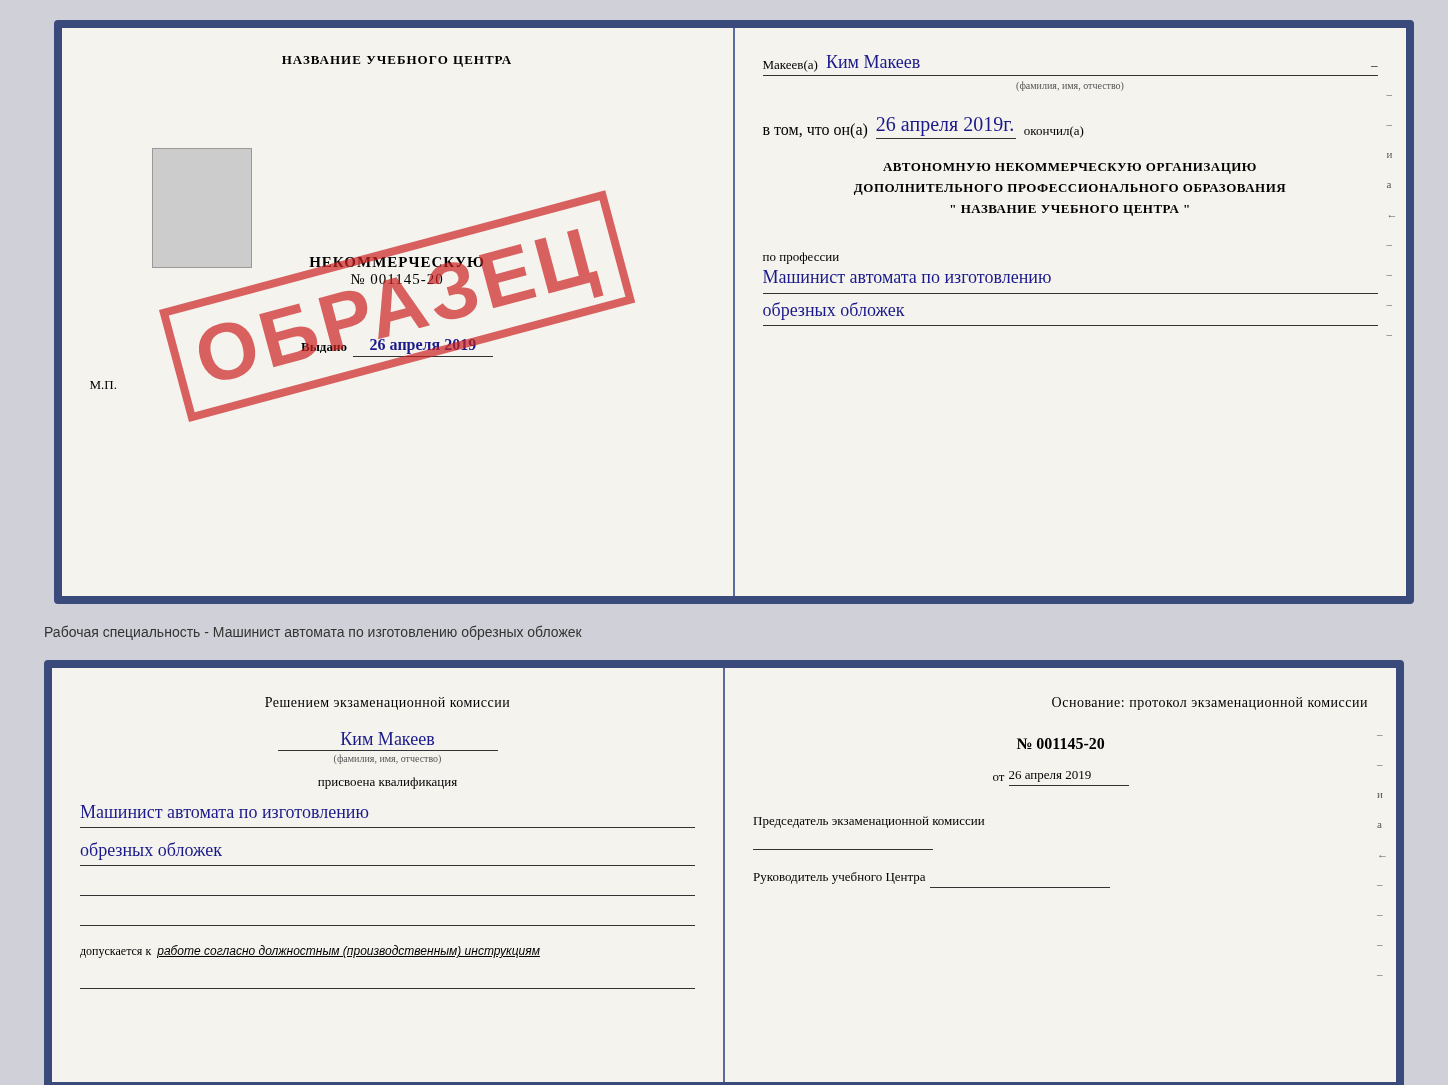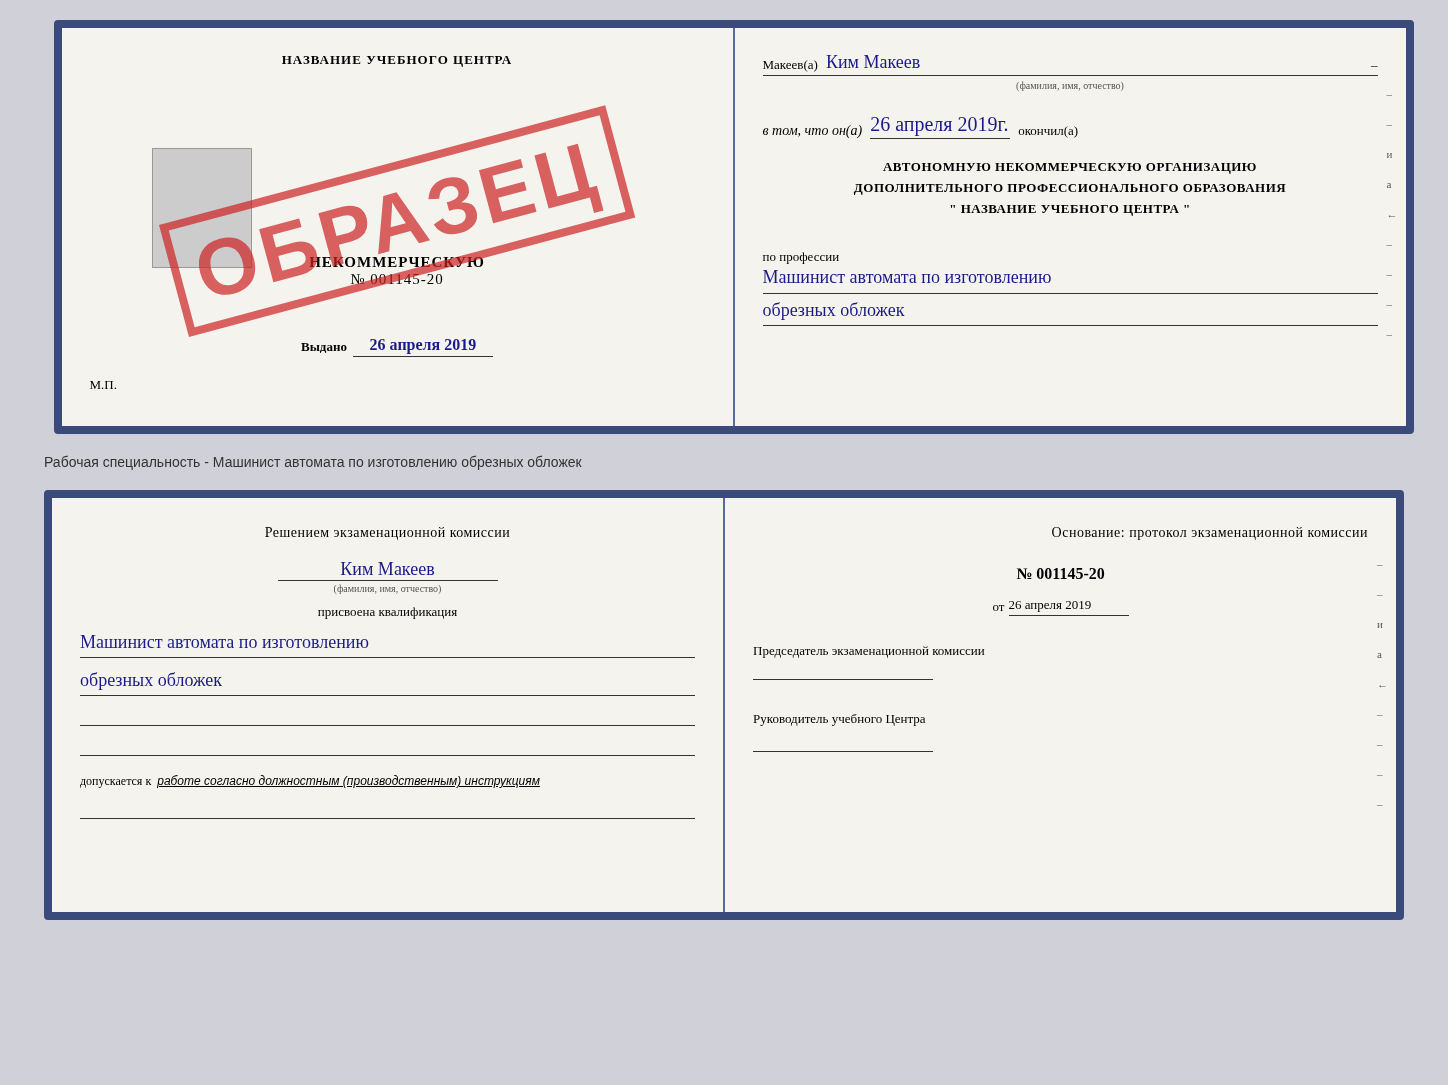--- a/index.html
+++ b/index.html
@@ -245,32 +245,32 @@
     }
 
     .sig-line {
       border-bottom: 1px solid #333;
       width: 180px;
       height: 20px;
     }
 
     .director-block {
       display: flex;
-      flex-direction: column;
+      flex-direction: row;
       gap: 4px;
-      margin-top: 16px;
+      margin-top: 4px;
     }
 
     .director-label {
       font-size: 13px;
       line-height: 1.4;
     }
 
     .top-doc {
-      height: 414px;
+      height: 584px;
       margin-left: 19px;
     }
 
     .bottom-doc {
       height: 430px;
     }
   </style>
 </head>
 <body>
 
@@ -301,21 +301,21 @@
     <div style="display:flex; flex-direction:column; gap:2px;">
       <div style="display:flex; align-items:flex-end; gap:8px; border-bottom: 1px solid #333; padding-bottom:2px;">
         <span style="font-size:13px;">Макеев(а)</span>
         <span class="field-value-handwritten">Ким Макеев</span>
         <span style="font-size:13px; margin-left:8px;">–</span>
       </div>
       <div class="field-sub">(фамилия, имя, отчество)</div>
     </div>
 
     <div style="display:flex; align-items:flex-end; gap:8px; margin-top:8px;">
-      <span style="font-size:14px;font-style:italic;">в том, что он(а)</span>
+      <span style="font-size:16px;">в том, что он(а)</span>
       <span style="font-family:'Segoe Script','Comic Sans MS',cursive; font-size:20px; color:#1a1a8a; border-bottom:1px solid #333; padding-bottom:2px; min-width:140px;">26 апреля 2019г.</span>
       <span style="font-size:13px;">окончил(а)</span>
     </div>
 
     <div class="org-block">
       <div>АВТОНОМНУЮ НЕКОММЕРЧЕСКУЮ ОРГАНИЗАЦИЮ</div>
       <div>ДОПОЛНИТЕЛЬНОГО ПРОФЕССИОНАЛЬНОГО ОБРАЗОВАНИЯ</div>
       <div>" НАЗВАНИЕ УЧЕБНОГО ЦЕНТРА "</div>
     </div>
 

